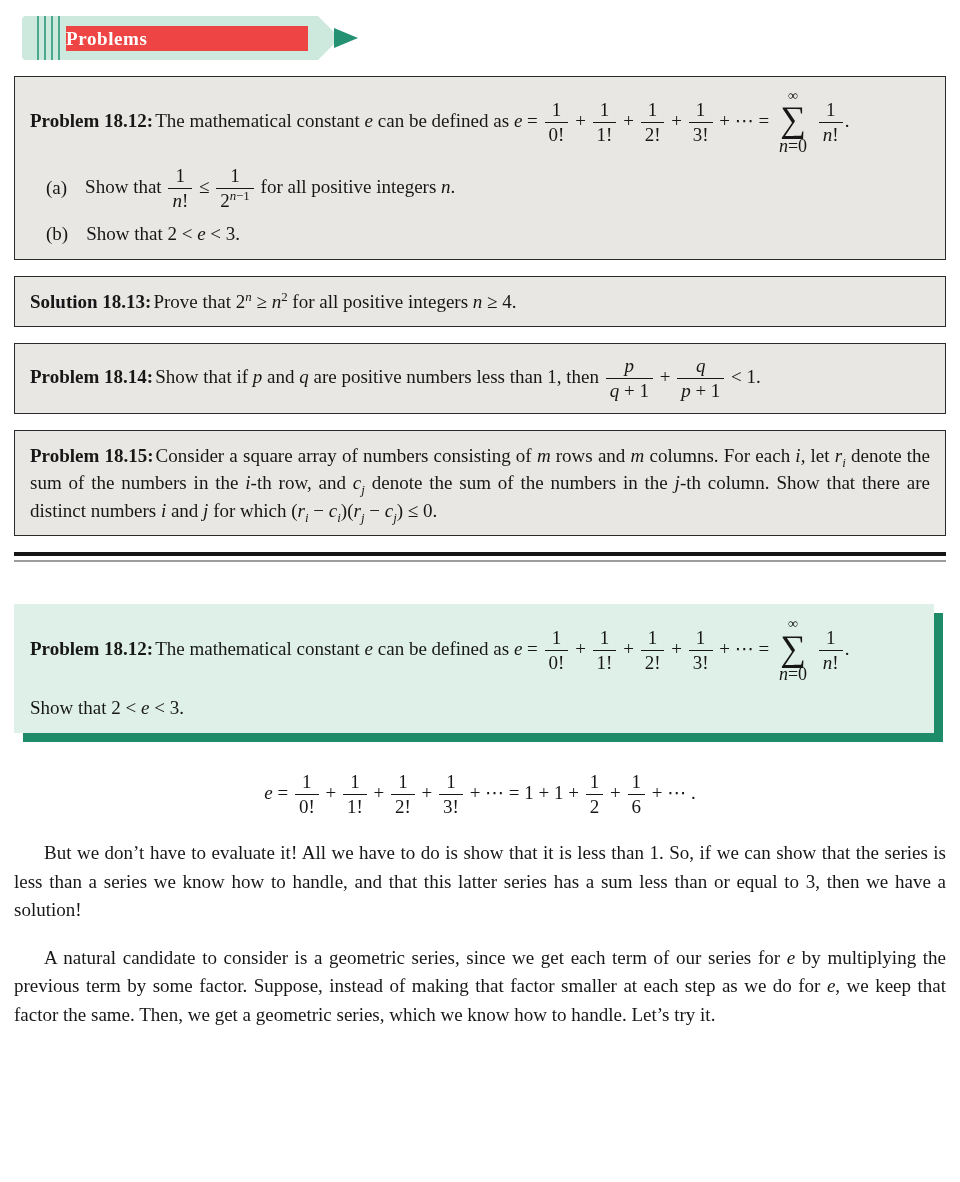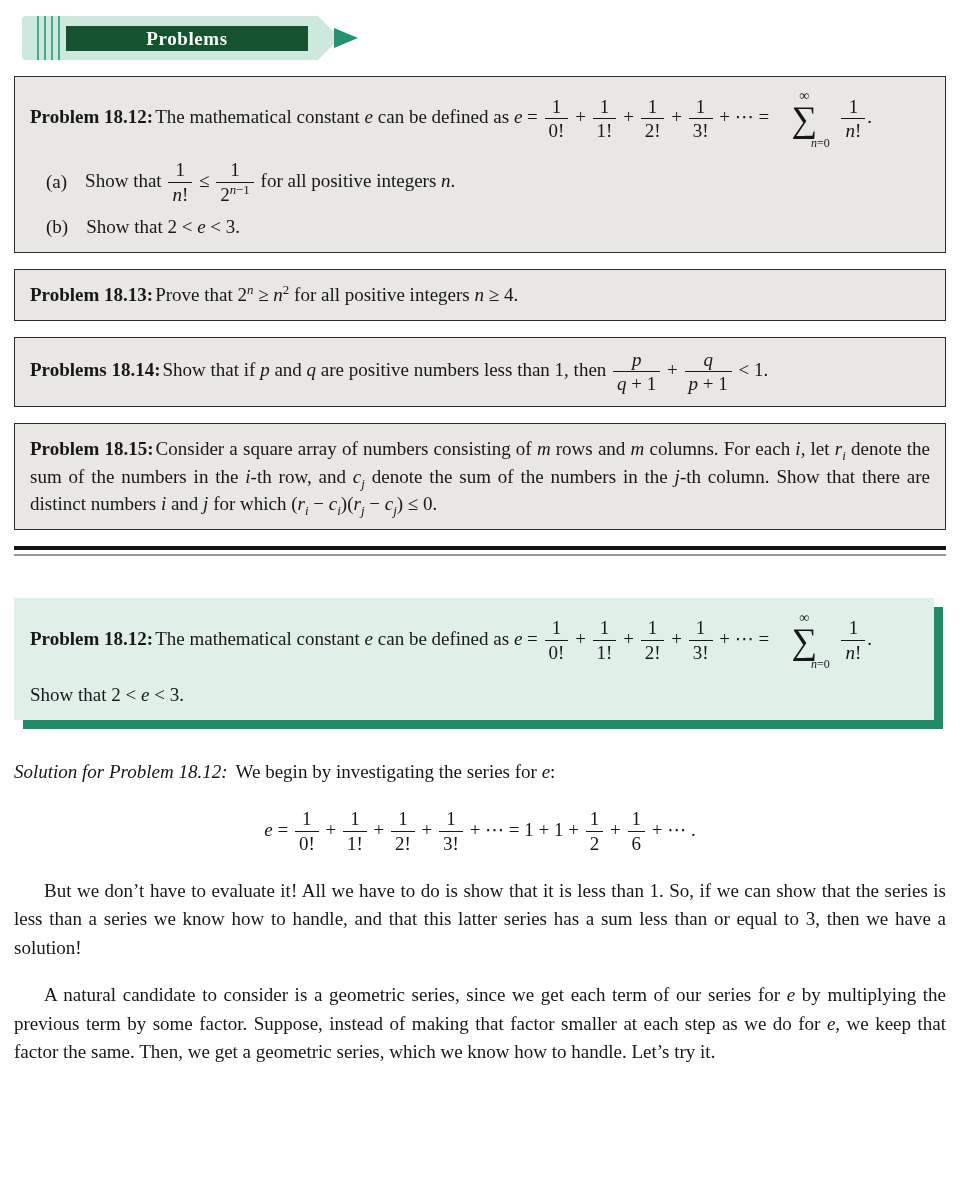--- a/index.html
+++ b/index.html
@@ -8,22 +8,22 @@
     font-family:"Liberation Serif","DejaVu Serif",serif;
     font-size:19px;color:#171717;
   }
   .page{box-sizing:border-box;padding:12px 14px 24px;}
 
   
   .pencil{position:relative;width:340px;height:48px;margin:2px 0 14px 8px;}
   .p-body{position:absolute;left:0;top:2px;height:44px;width:296px;background:#cde9dd;border-radius:4px 0 0 4px;}
   .p-stripes{position:absolute;left:10px;top:2px;height:44px;width:32px;
     background:repeating-linear-gradient(90deg,transparent 0 5px,#4aa98c 5px 7px);}
-  .p-band{position:absolute;left:44px;top:12px;width:242px;height:25px;background:#14532d;
-    color:#ffffff;font-weight:bold;font-size:19px;line-height:25px;text-align:center;letter-spacing:.6px;}
+  .p-band{position:absolute;left:44px;top:12px;width:242px;height:25px;background:#ef4444;
+    color:#ffffff;font-weight:bold;font-size:19px;line-height:25px;letter-spacing:.6px;}
   .p-cone{position:absolute;left:296px;top:2px;width:0;height:0;
     border-top:22px solid transparent;border-bottom:22px solid transparent;border-left:22px solid #cde9dd;}
   .p-tip{position:absolute;left:312px;top:14px;width:0;height:0;
     border-top:10px solid transparent;border-bottom:10px solid transparent;border-left:24px solid #259173;}
 
   
   .problem-box{border:1.6px solid #2b2b2b;background:#e8e7e4;padding:11px 15px;margin:0 0 16px;}
   .pstatement{text-align:justify;line-height:1.45;}
   .ptitle{font-weight:bold;margin-right:2px;}
   .part{display:flex;align-items:center;gap:18px;padding-left:16px;margin-top:9px;line-height:1.4;}
@@ -31,21 +31,21 @@
 
   
   em{font-style:italic;}
   sup,sub{font-size:.68em;line-height:0;}
   .frac{display:inline-block;vertical-align:middle;text-align:center;margin:0 2px;line-height:1.15;}
   .frac .num{display:block;border-bottom:1.5px solid #171717;padding:0 4px 1px;}
   .frac .den{display:block;padding:1px 4px 0;}
   .bigop{display:inline-block;vertical-align:middle;text-align:center;line-height:1;margin:0 5px;}
   .bigop .op-top{display:block;font-size:14px;line-height:1.1;}
   .bigop .op-sym{display:block;font-size:36px;line-height:.92;}
-  .bigop .op-bot{display:block;font-size:12px;line-height:1.1;margin-left:32px;}
+  .bigop .op-bot{display:block;font-size:18px;line-height:1.1;}
 
   
   .double-rule{border-top:4px solid #141414;border-bottom:2px solid #9c9c9c;height:4px;margin:6px 0 42px;}
 
   
   .highlight-box{background:#dff0e9;box-shadow:9px 9px 0 #1e8b69;padding:12px 16px 14px;margin:0 12px 38px 0;}
   .highlight-box .pstatement{line-height:1.45;}
   .hl-line2{margin-top:12px;}
 
   
@@ -73,39 +73,38 @@
       <span class="plabel">(a)</span>
       <span>Show that <span class="frac"><span class="num">1</span><span class="den"><em>n</em>!</span></span> ≤ <span class="frac"><span class="num">1</span><span class="den">2<sup><em>n</em>−1</sup></span></span> for all positive integers <em>n</em>.</span>
     </div>
     <div class="part">
       <span class="plabel">(b)</span>
       <span>Show that 2 &lt; <em>e</em> &lt; 3.</span>
     </div>
   </div>
 
   <div class="problem-box">
-    <div class="pstatement"><b class="ptitle">Problem 18.13:</b><span>Prove that 2<sup><em>n</em></sup> ≥ <em>n</em><sup>2</sup> for all positive integers <em>n</em> ≥ 4.</span></div>
+    <div class="pstatement"><b class="ptitle">Solution 18.13:</b><span>Prove that 2<sup><em>n</em></sup> ≥ <em>n</em><sup>2</sup> for all positive integers <em>n</em> ≥ 4.</span></div>
   </div>
 
   <div class="problem-box">
-    <div class="pstatement"><b class="ptitle">Problems 18.14:</b><span>Show that if <em>p</em> and <em>q</em> are positive numbers less than 1, then <span class="frac"><span class="num"><em>p</em></span><span class="den"><em>q</em> + 1</span></span> + <span class="frac"><span class="num"><em>q</em></span><span class="den"><em>p</em> + 1</span></span> &lt; 1.</span></div>
+    <div class="pstatement"><b class="ptitle">Problem 18.14:</b><span>Show that if <em>p</em> and <em>q</em> are positive numbers less than 1, then <span class="frac"><span class="num"><em>p</em></span><span class="den"><em>q</em> + 1</span></span> + <span class="frac"><span class="num"><em>q</em></span><span class="den"><em>p</em> + 1</span></span> &lt; 1.</span></div>
   </div>
 
   <div class="problem-box">
     <div class="pstatement"><b class="ptitle">Problem 18.15:</b><span>Consider a square array of numbers consisting of <em>m</em> rows and <em>m</em> columns. For each <em>i</em>, let <em>r</em><sub><em>i</em></sub> denote the sum of the numbers in the <em>i</em>-th row, and <em>c</em><sub><em>j</em></sub> denote the sum of the numbers in the <em>j</em>-th column. Show that there are distinct numbers <em>i</em> and <em>j</em> for which (<em>r</em><sub><em>i</em></sub> − <em>c</em><sub><em>i</em></sub>)(<em>r</em><sub><em>j</em></sub> − <em>c</em><sub><em>j</em></sub>) ≤ 0.</span></div>
   </div>
 
   <div class="double-rule"></div>
 
   <div class="highlight-box">
     <div class="pstatement"><b class="ptitle">Problem 18.12:</b><span>The mathematical constant <em>e</em> can be defined as <em>e</em> = <span class="frac"><span class="num">1</span><span class="den">0!</span></span> + <span class="frac"><span class="num">1</span><span class="den">1!</span></span> + <span class="frac"><span class="num">1</span><span class="den">2!</span></span> + <span class="frac"><span class="num">1</span><span class="den">3!</span></span> + ⋯ = <span class="bigop"><span class="op-top">∞</span><span class="op-sym">∑</span><span class="op-bot"><em>n</em>=0</span></span> <span class="frac"><span class="num">1</span><span class="den"><em>n</em>!</span></span>.</span></div>
     <div class="hl-line2">Show that 2 &lt; <em>e</em> &lt; 3.</div>
   </div>
 
   <div class="solution">
-    <p class="sol-lead"><em>Solution for Problem 18.12:</em><span class="lead-rest">We begin by investigating the series for <em>e</em>:</span></p>
     <div class="display-eq"><em>e</em> = <span class="frac"><span class="num">1</span><span class="den">0!</span></span> + <span class="frac"><span class="num">1</span><span class="den">1!</span></span> + <span class="frac"><span class="num">1</span><span class="den">2!</span></span> + <span class="frac"><span class="num">1</span><span class="den">3!</span></span> + ⋯ = 1 + 1 + <span class="frac"><span class="num">1</span><span class="den">2</span></span> + <span class="frac"><span class="num">1</span><span class="den">6</span></span> + ⋯ .</div>
     <p class="indent">But we don’t have to evaluate it!  All we have to do is show that it is less than 1.  So, if we can show that the series is less than a series we know how to handle, and that this latter series has a sum less than or equal to 3, then we have a solution!</p>
     <p class="indent">A natural candidate to consider is a geometric series, since we get each term of our series for <em>e</em> by multiplying the previous term by some factor.  Suppose, instead of making that factor smaller at each step as we do for <em>e</em>, we keep that factor the same.  Then, we get a geometric series, which we know how to handle.  Let’s try it.</p>
 
   </div>
 
 </div>
 
 </body></html>

